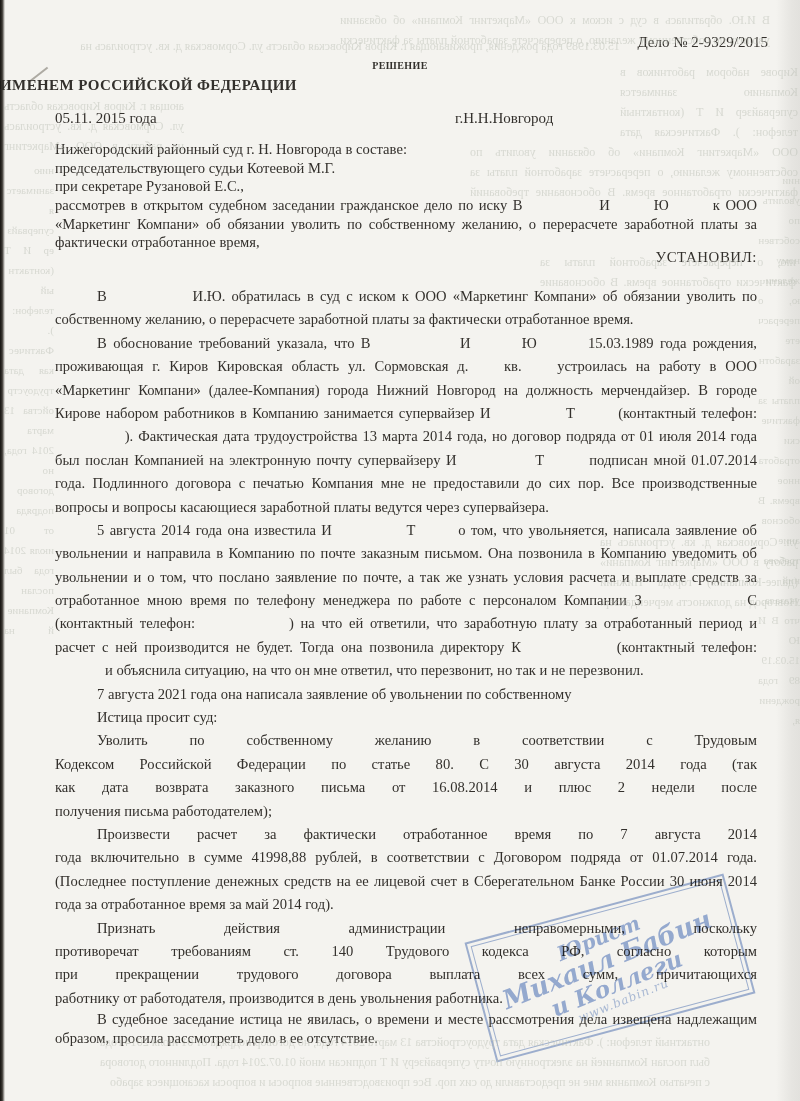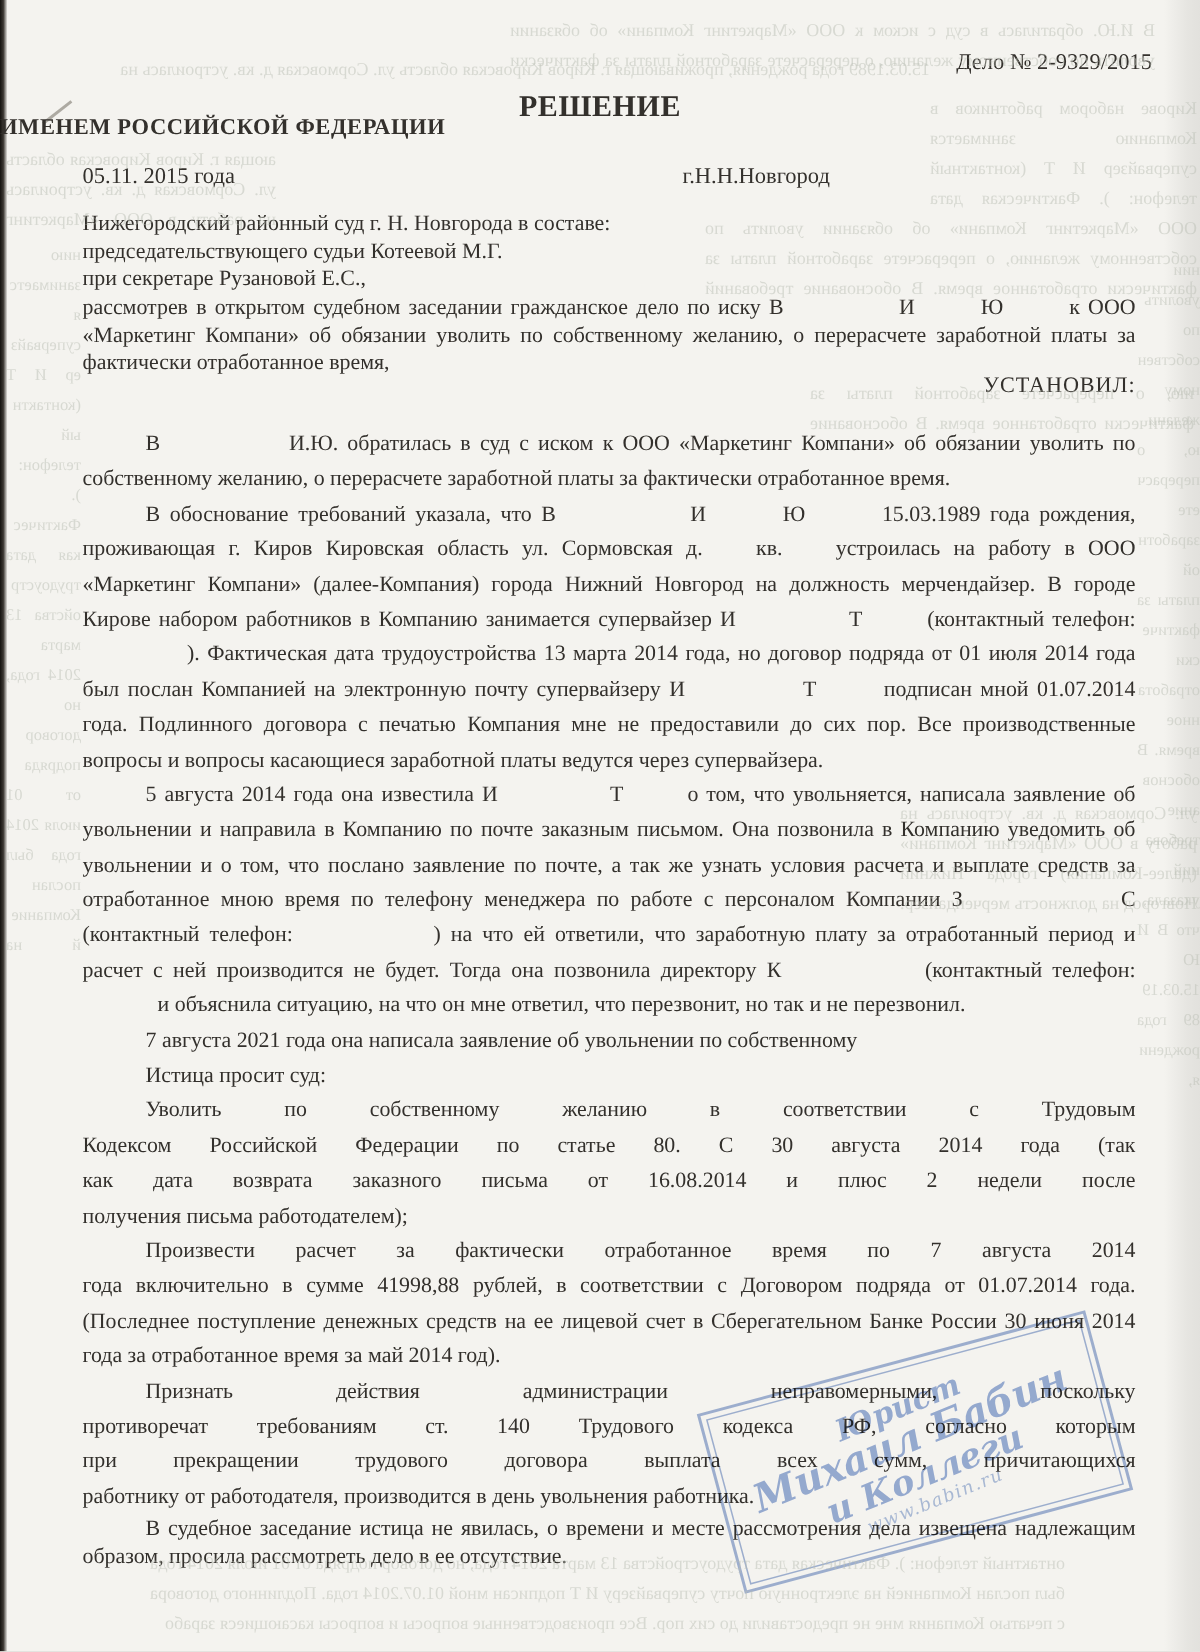--- a/index.html
+++ b/index.html
@@ -15,21 +15,21 @@
   .edge-right{position:absolute;right:0;top:0;width:24px;height:100%;
     background:linear-gradient(to right,rgba(214,212,207,0) 0%,#e6e5e1 65%,#e2e1dd 100%);}
   .scratch{position:absolute;left:26px;top:74px;width:24px;height:1.5px;
     background:#8f8a82;transform:rotate(-38deg);opacity:.7;}
   .bleed{position:absolute;color:#bcc0b6;opacity:.5;line-height:20px;
     transform:scaleX(-1);filter:blur(.4px);overflow:hidden;
     text-align:justify;pointer-events:none;word-break:break-word;}
   
   .case-no{position:absolute;top:34px;right:32px;font-size:15px;}
   .title1{position:absolute;top:60px;left:0;width:100%;text-align:center;
-    font-weight:bold;font-size:20px;letter-spacing:.4px;}
+    font-weight:bold;font-size:10px;letter-spacing:.4px;}
   .title2{position:absolute;top:77px;left:0;width:100%;text-align:left;
     font-weight:bold;font-size:15px;letter-spacing:.4px;}
   .dateline{position:absolute;top:110px;left:55px;width:702px;font-size:15px;}
   .dateline .city{position:absolute;left:400px;top:0;}
   
   .court-block{position:absolute;top:140px;left:55px;width:702px;font-size:14.6px;}
   .court-block .tl{height:18.7px;line-height:18.7px;}
   .ustanovil{position:absolute;top:249px;left:55px;width:702px;text-align:right;
     font-size:14.8px;letter-spacing:.6px;}
   .body-block{position:absolute;top:285px;left:55px;width:702px;font-size:14.6px;}

